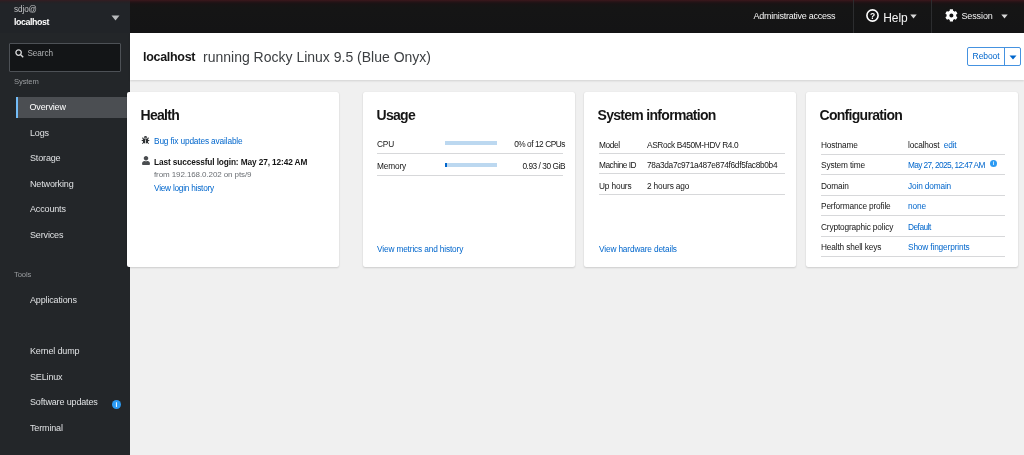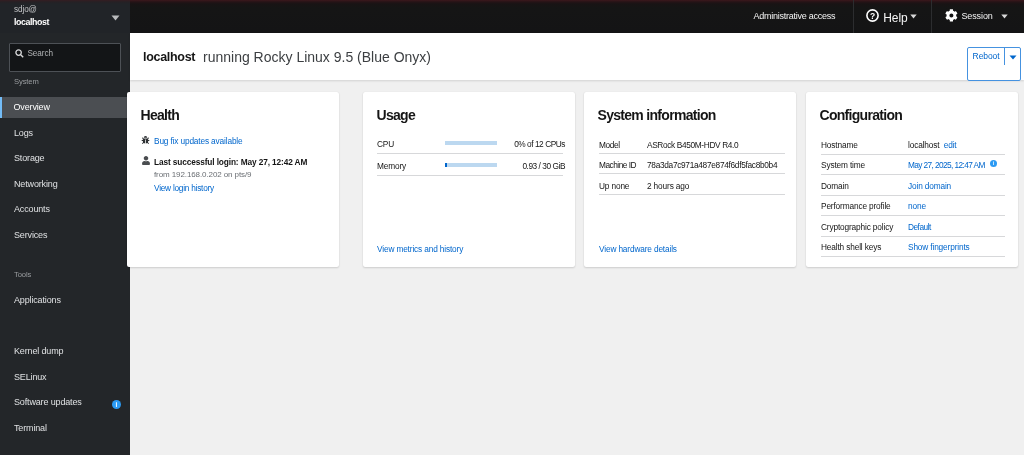--- a/index.html
+++ b/index.html
@@ -1,17 +1,17 @@
 <!DOCTYPE html>
 <html><head><meta charset="utf-8"><title>localhost</title><style>
 *{margin:0;padding:0;box-sizing:border-box}
 html,body{width:1024px;height:455px;overflow:hidden;background:#f0f0f0;font-family:"Liberation Sans",sans-serif;}
 .abs{position:absolute}
 .sep{position:absolute;height:1px;background:#d7d8da}
-.navitem{position:absolute;left:0;width:129px;height:21px;line-height:21px;font-size:9px;letter-spacing:-0.15px;color:#dfe1e3;padding-left:14px}
+.navitem{position:absolute;left:16px;width:129px;height:21px;line-height:21px;font-size:9px;letter-spacing:-0.15px;color:#dfe1e3;padding-left:14px}
 .navlbl{position:absolute;left:14px;font-size:7.6px;letter-spacing:-0.1px;color:#9a9da0}
 .card{position:absolute;top:92px;width:212px;height:175px;background:#fff;border-radius:2px;box-shadow:0 1px 2px rgba(3,3,3,0.14),0 0 1px rgba(3,3,3,0.1)}
 .ctitle{position:absolute;left:13.5px;top:16.2px;font-size:14px;line-height:15.6px;font-weight:bold;letter-spacing:-0.7px;color:#151515}
 .row{position:absolute;font-size:8.3px;letter-spacing:-0.15px;color:#151515}
 .lnk{color:#0066cc}
 </style></head>
 <body>
 
 <div class="abs" style="left:0;top:0;width:1024px;height:33px;background:linear-gradient(180deg,#3c181c 0px,#241316 2px,#181314 4px,#151515 8px,#141415 33px)"></div>
 
@@ -70,21 +70,21 @@
       <circle cx="4.5" cy="4.5" r="4.5" fill="#2b9af3"></circle>
       <text x="4.5" y="7" font-size="6.5" font-weight="bold" fill="#fff" text-anchor="middle" font-family="Liberation Sans">i</text>
     </svg>
   <div class="navitem" style="top:385px">Terminal</div>
 </div>
 
 <div class="abs" style="left:130px;top:33px;width:894px;height:47px;background:#fff;box-shadow:0 1px 2px rgba(0,0,0,0.13)"></div>
 <div class="abs" style="left:143px;top:51.4px;font-size:12.5px;line-height:12.5px;font-weight:bold;letter-spacing:-0.3px;color:#151515">localhost</div>
 <div class="abs" style="left:203px;top:52.9px;font-size:14px;line-height:9.7px;color:#3c3f42">running Rocky Linux 9.5 (Blue Onyx)</div>
 
-<div class="abs" style="left:967px;top:47px;width:54px;height:34px;border:1px solid #4592e0;border-radius:2px;background:#fff">
+<div class="abs" style="left:967px;top:47px;width:54px;height:19px;border:1px solid #4592e0;border-radius:2px;background:#fff">
   <div class="abs" style="left:0;top:0;width:36px;height:17px;line-height:17px;text-align:center;font-size:8.5px;letter-spacing:-0.1px;color:#0066cc">Reboot</div>
   <div class="abs" style="left:36px;top:0;width:1px;height:17px;background:#4592e0"></div>
   <svg class="abs" style="left:41px;top:7px" width="8" height="5" viewBox="0 0 8 5">
       <polygon points="0.5,0.5 7.5,0.5 4,4.6" fill="#0066cc"></polygon>
     </svg>
 </div>
 
 <div class="card" style="left:127px">
   <div class="ctitle">Health</div>
   <svg class="abs" style="left:14px;top:43.5px" width="9" height="8" viewBox="0 0 512 512">
@@ -114,21 +114,21 @@
 </div>
 
 <div class="card" style="left:584px">
   <div class="ctitle">System information</div>
   <div class="row" style="left:15px;top:47.5px;letter-spacing:-0.4px">Model</div>
   <div class="row" style="left:63px;top:47.5px;letter-spacing:-0.35px">ASRock B450M-HDV R4.0</div>
   <div class="sep" style="left:15px;top:60.5px;width:186px"></div>
   <div class="row" style="left:15px;top:68px;letter-spacing:-0.5px">Machine ID</div>
   <div class="row" style="left:63px;top:68px;letter-spacing:-0.3px">78a3da7c971a487e874f6df5fac8b0b4</div>
   <div class="sep" style="left:15px;top:81px;width:186px"></div>
-  <div class="row" style="left:15px;top:88.5px">Up none</div>
+  <div class="row" style="left:15px;top:88.5px">Up hours</div>
   <div class="row" style="left:63px;top:88.5px">2 hours ago</div>
   <div class="sep" style="left:15px;top:101.5px;width:186px"></div>
   <div class="row lnk" style="left:15px;top:151.5px">View hardware details</div>
 </div>
 
 <div class="card" style="left:806px">
   <div class="ctitle">Configuration</div>
   <div class="row" style="left:15px;top:47.5px">Hostname</div>
   <div class="row" style="left:102px;top:47.5px">localhost&nbsp; <span class="lnk">edit</span></div>
   <div class="sep" style="left:15px;top:61.5px;width:184px"></div>

